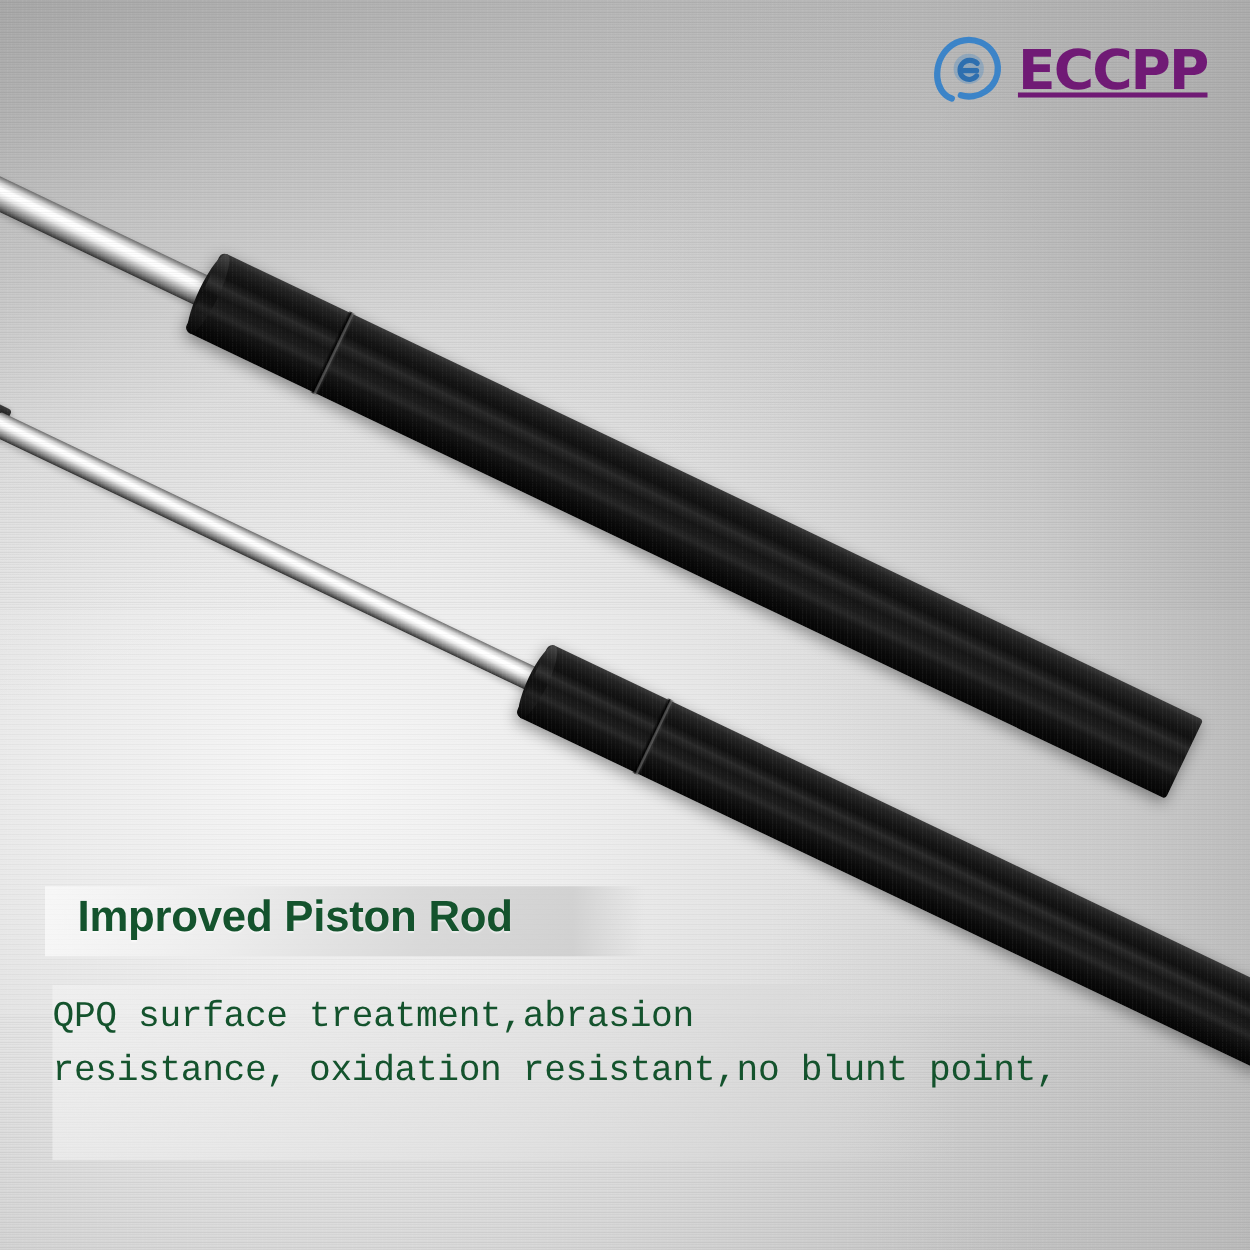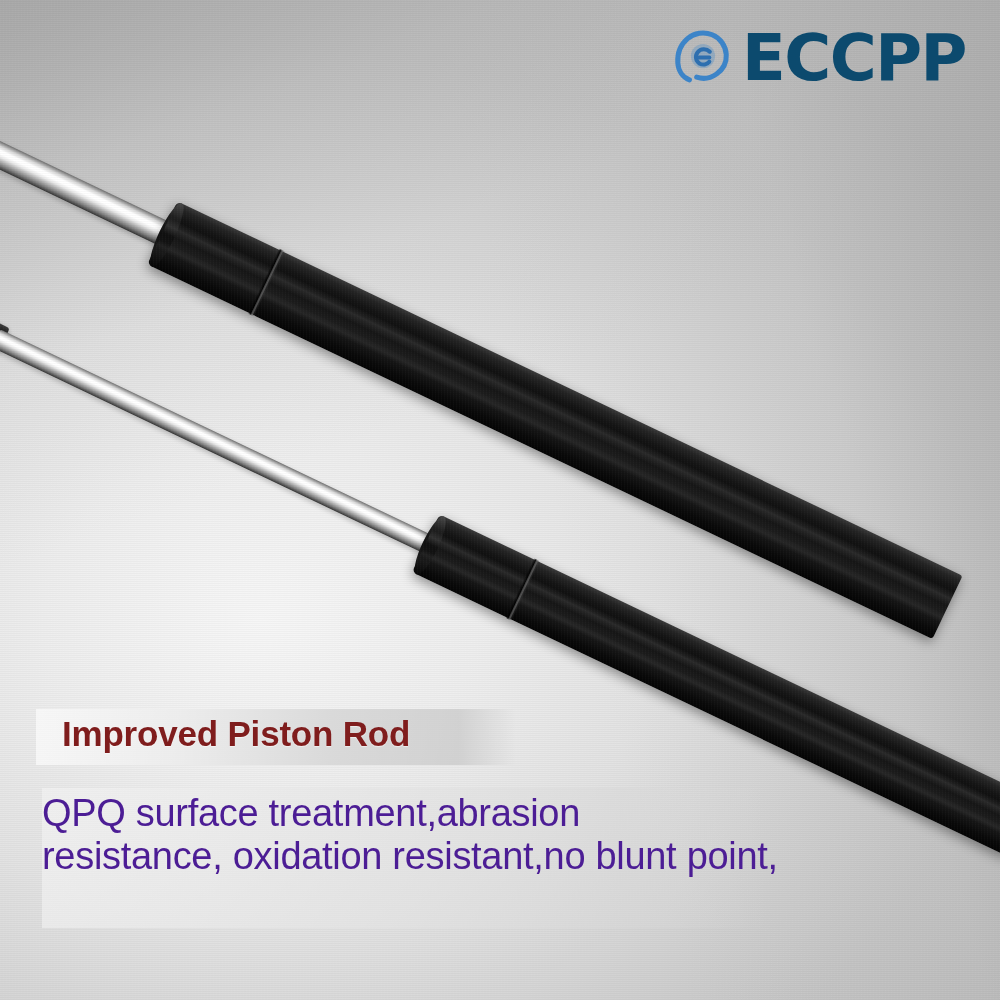--- a/index.html
+++ b/index.html
@@ -165,26 +165,27 @@
   .brand {
     position: absolute;
     top: 26px;
     right: 34px;
     display: flex;
     align-items: center;
     gap: 8px;
   }
   .brand-mark { width: 62px; height: 62px; display: block; }
   .brand-name {
-    font-size: 64px;
+    font-size: 44px;
     font-weight: 700;
     letter-spacing: -1.5px;
-    color: #0c4a6e;
+    color: #701a75;
     line-height: 1;
     font-family: "DejaVu Sans", sans-serif;
+    text-decoration: underline;
   }
 
   
   .headline-wrap {
     position: absolute;
     left: 36px;
     top: 709px;
     width: 480px;
     height: 56px;
     background: linear-gradient(to right,
@@ -193,21 +194,21 @@
         rgba(214,214,214,0.86) 62%,
         rgba(200,200,200,0.72) 88%,
         rgba(205,205,205,0.0) 100%);
   }
   .headline {
     position: absolute;
     left: 62px;
     top: 714px;
     font-size: 35px;
     font-weight: 700;
-    color: #7f1d1d;
+    color: #14532d;
     letter-spacing: -0.2px;
     white-space: nowrap;
     text-shadow: 0 1px 1px rgba(255,255,255,0.55);
   }
 
   .body-wrap {
     position: absolute;
     left: 42px;
     top: 788px;
     width: 726px;
@@ -216,24 +217,25 @@
         rgba(245,245,245,0.55) 0%,
         rgba(228,228,228,0.62) 45%,
         rgba(216,216,216,0.55) 80%,
         rgba(216,216,216,0.0) 100%);
   }
   .body-text {
     position: absolute;
     left: 42px;
     top: 792px;
     width: 740px;
-    font-size: 38px;
+    font-size: 29px;
     line-height: 43px;
-    color: #4c1d95;
+    color: #14532d;
     letter-spacing: -0.3px;
+    font-family: Liberation Mono, monospace;
   }
   .body-text .ln { display: block; white-space: nowrap; }
 </style>
 </head>
 <body>
 
 <div id="stage">
 
   <div class="bg-base"></div>
   <div class="bg-tint-top"></div>

